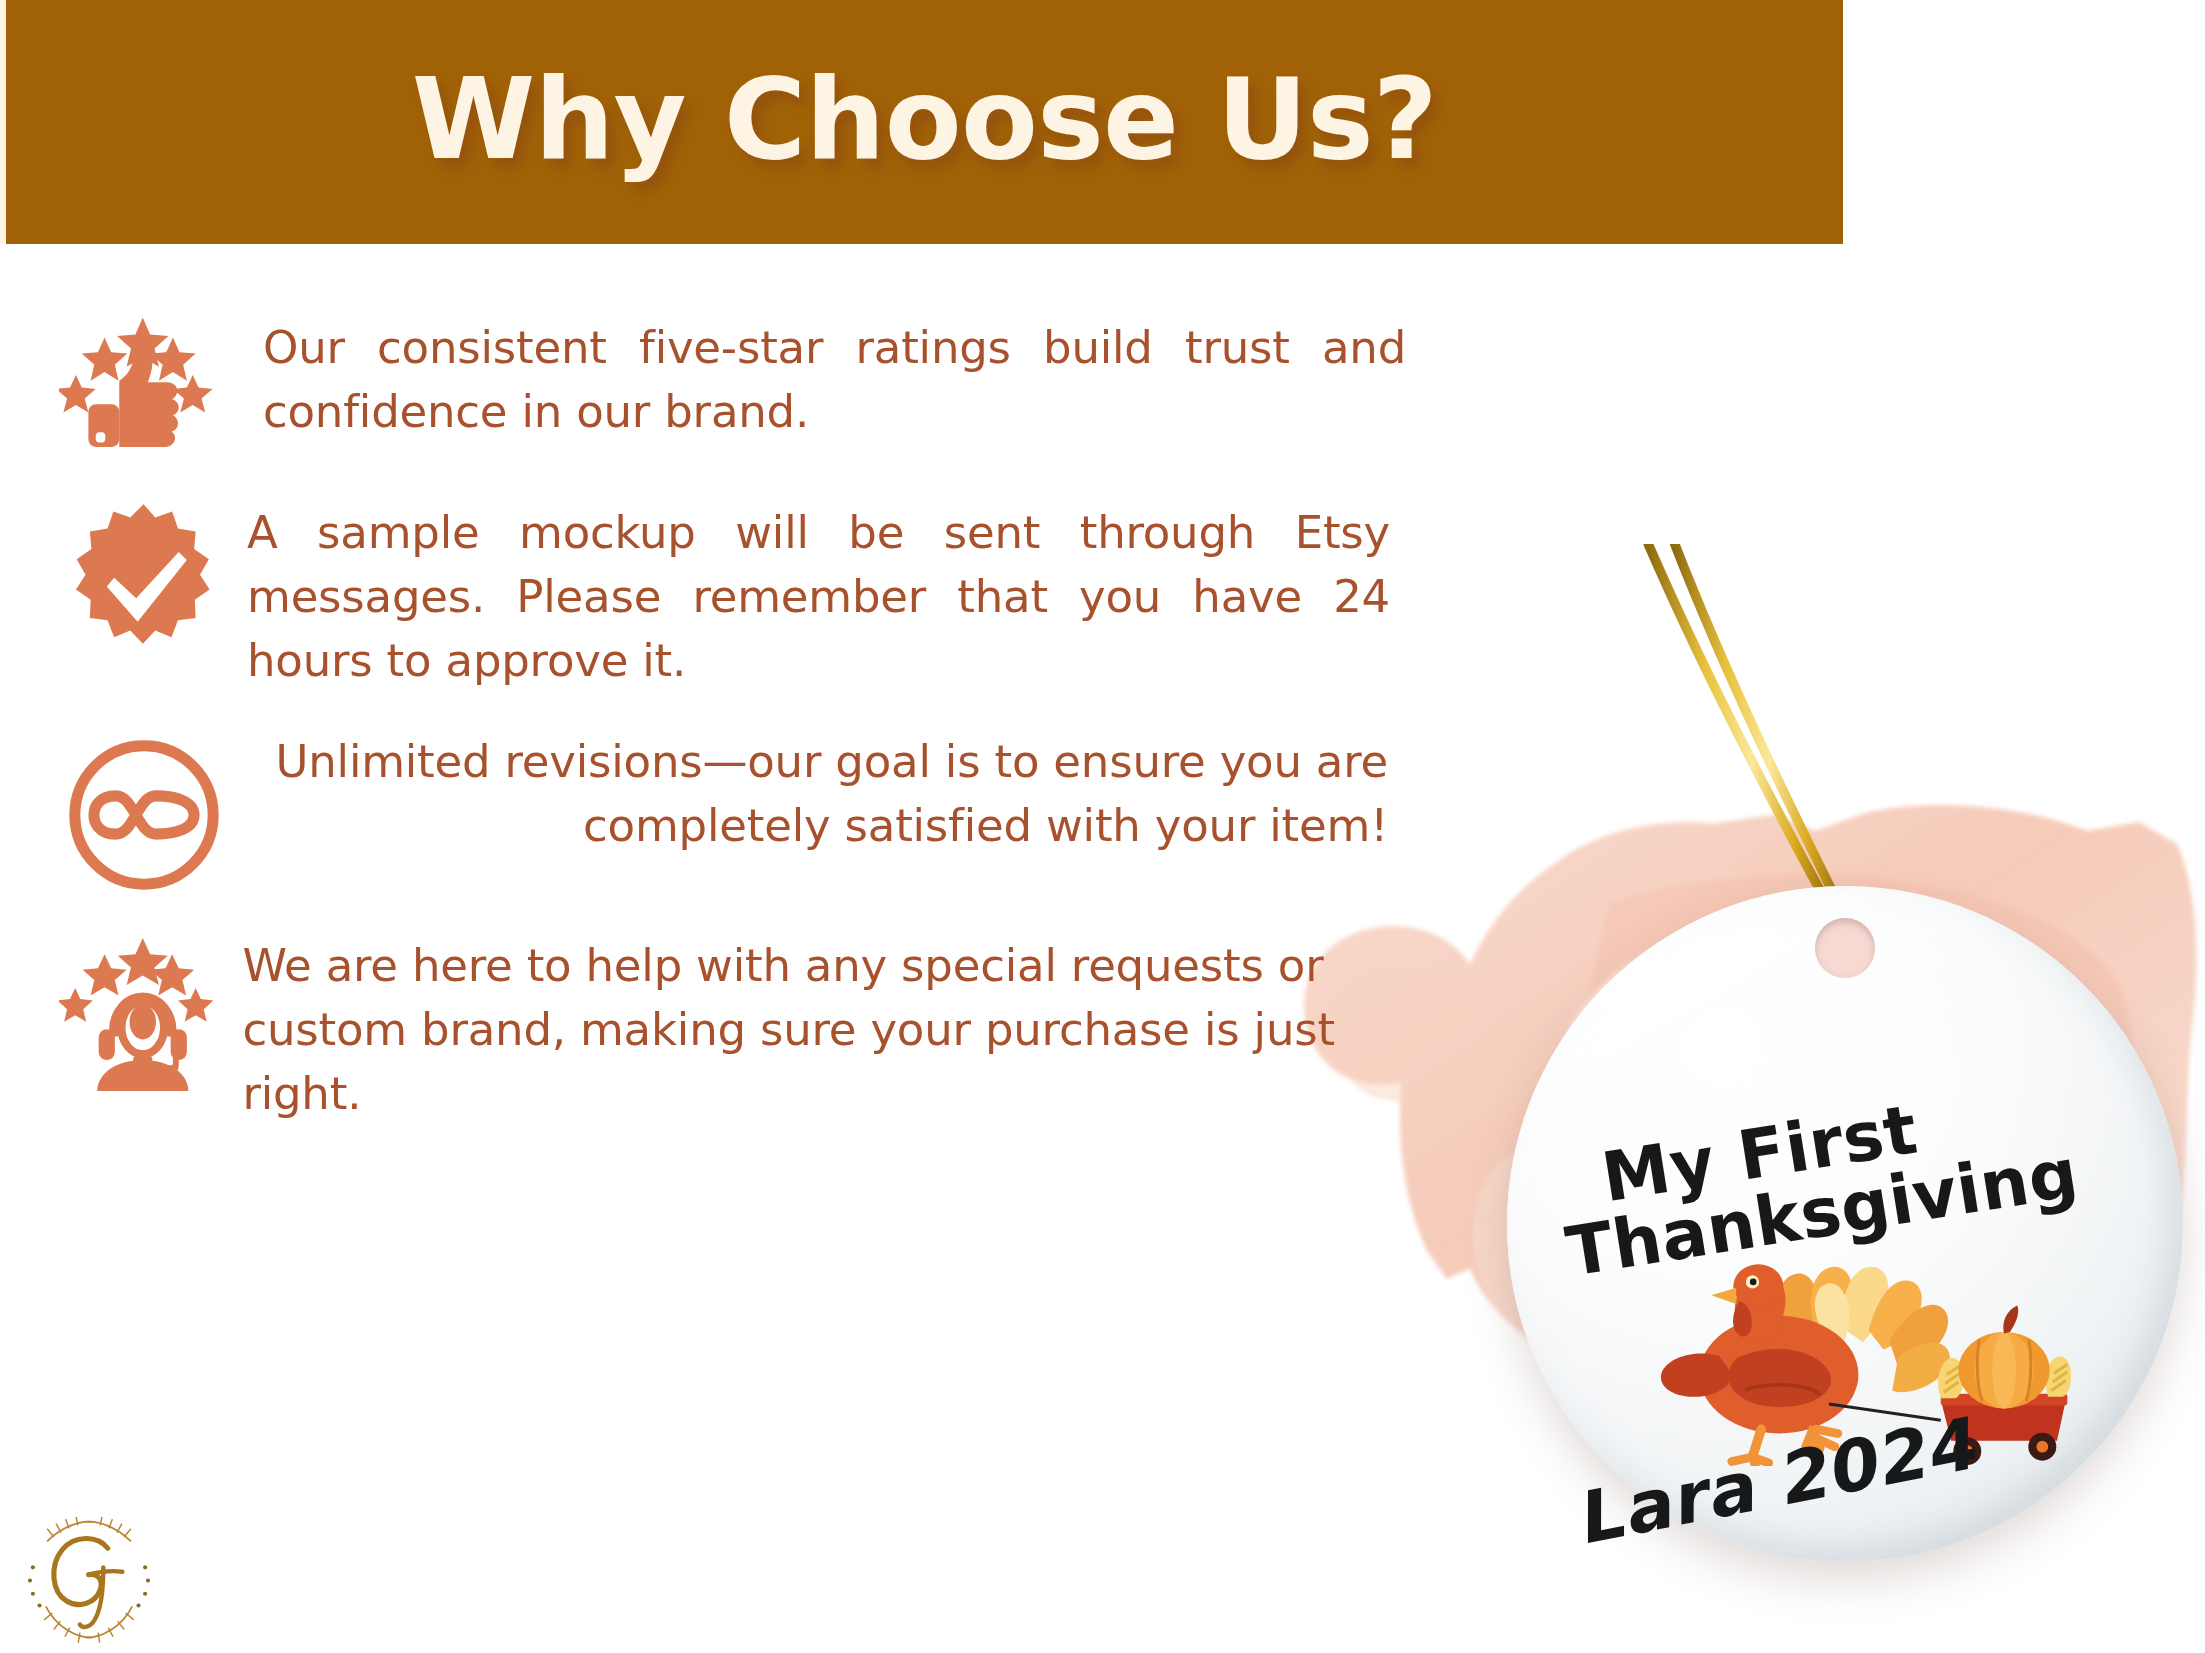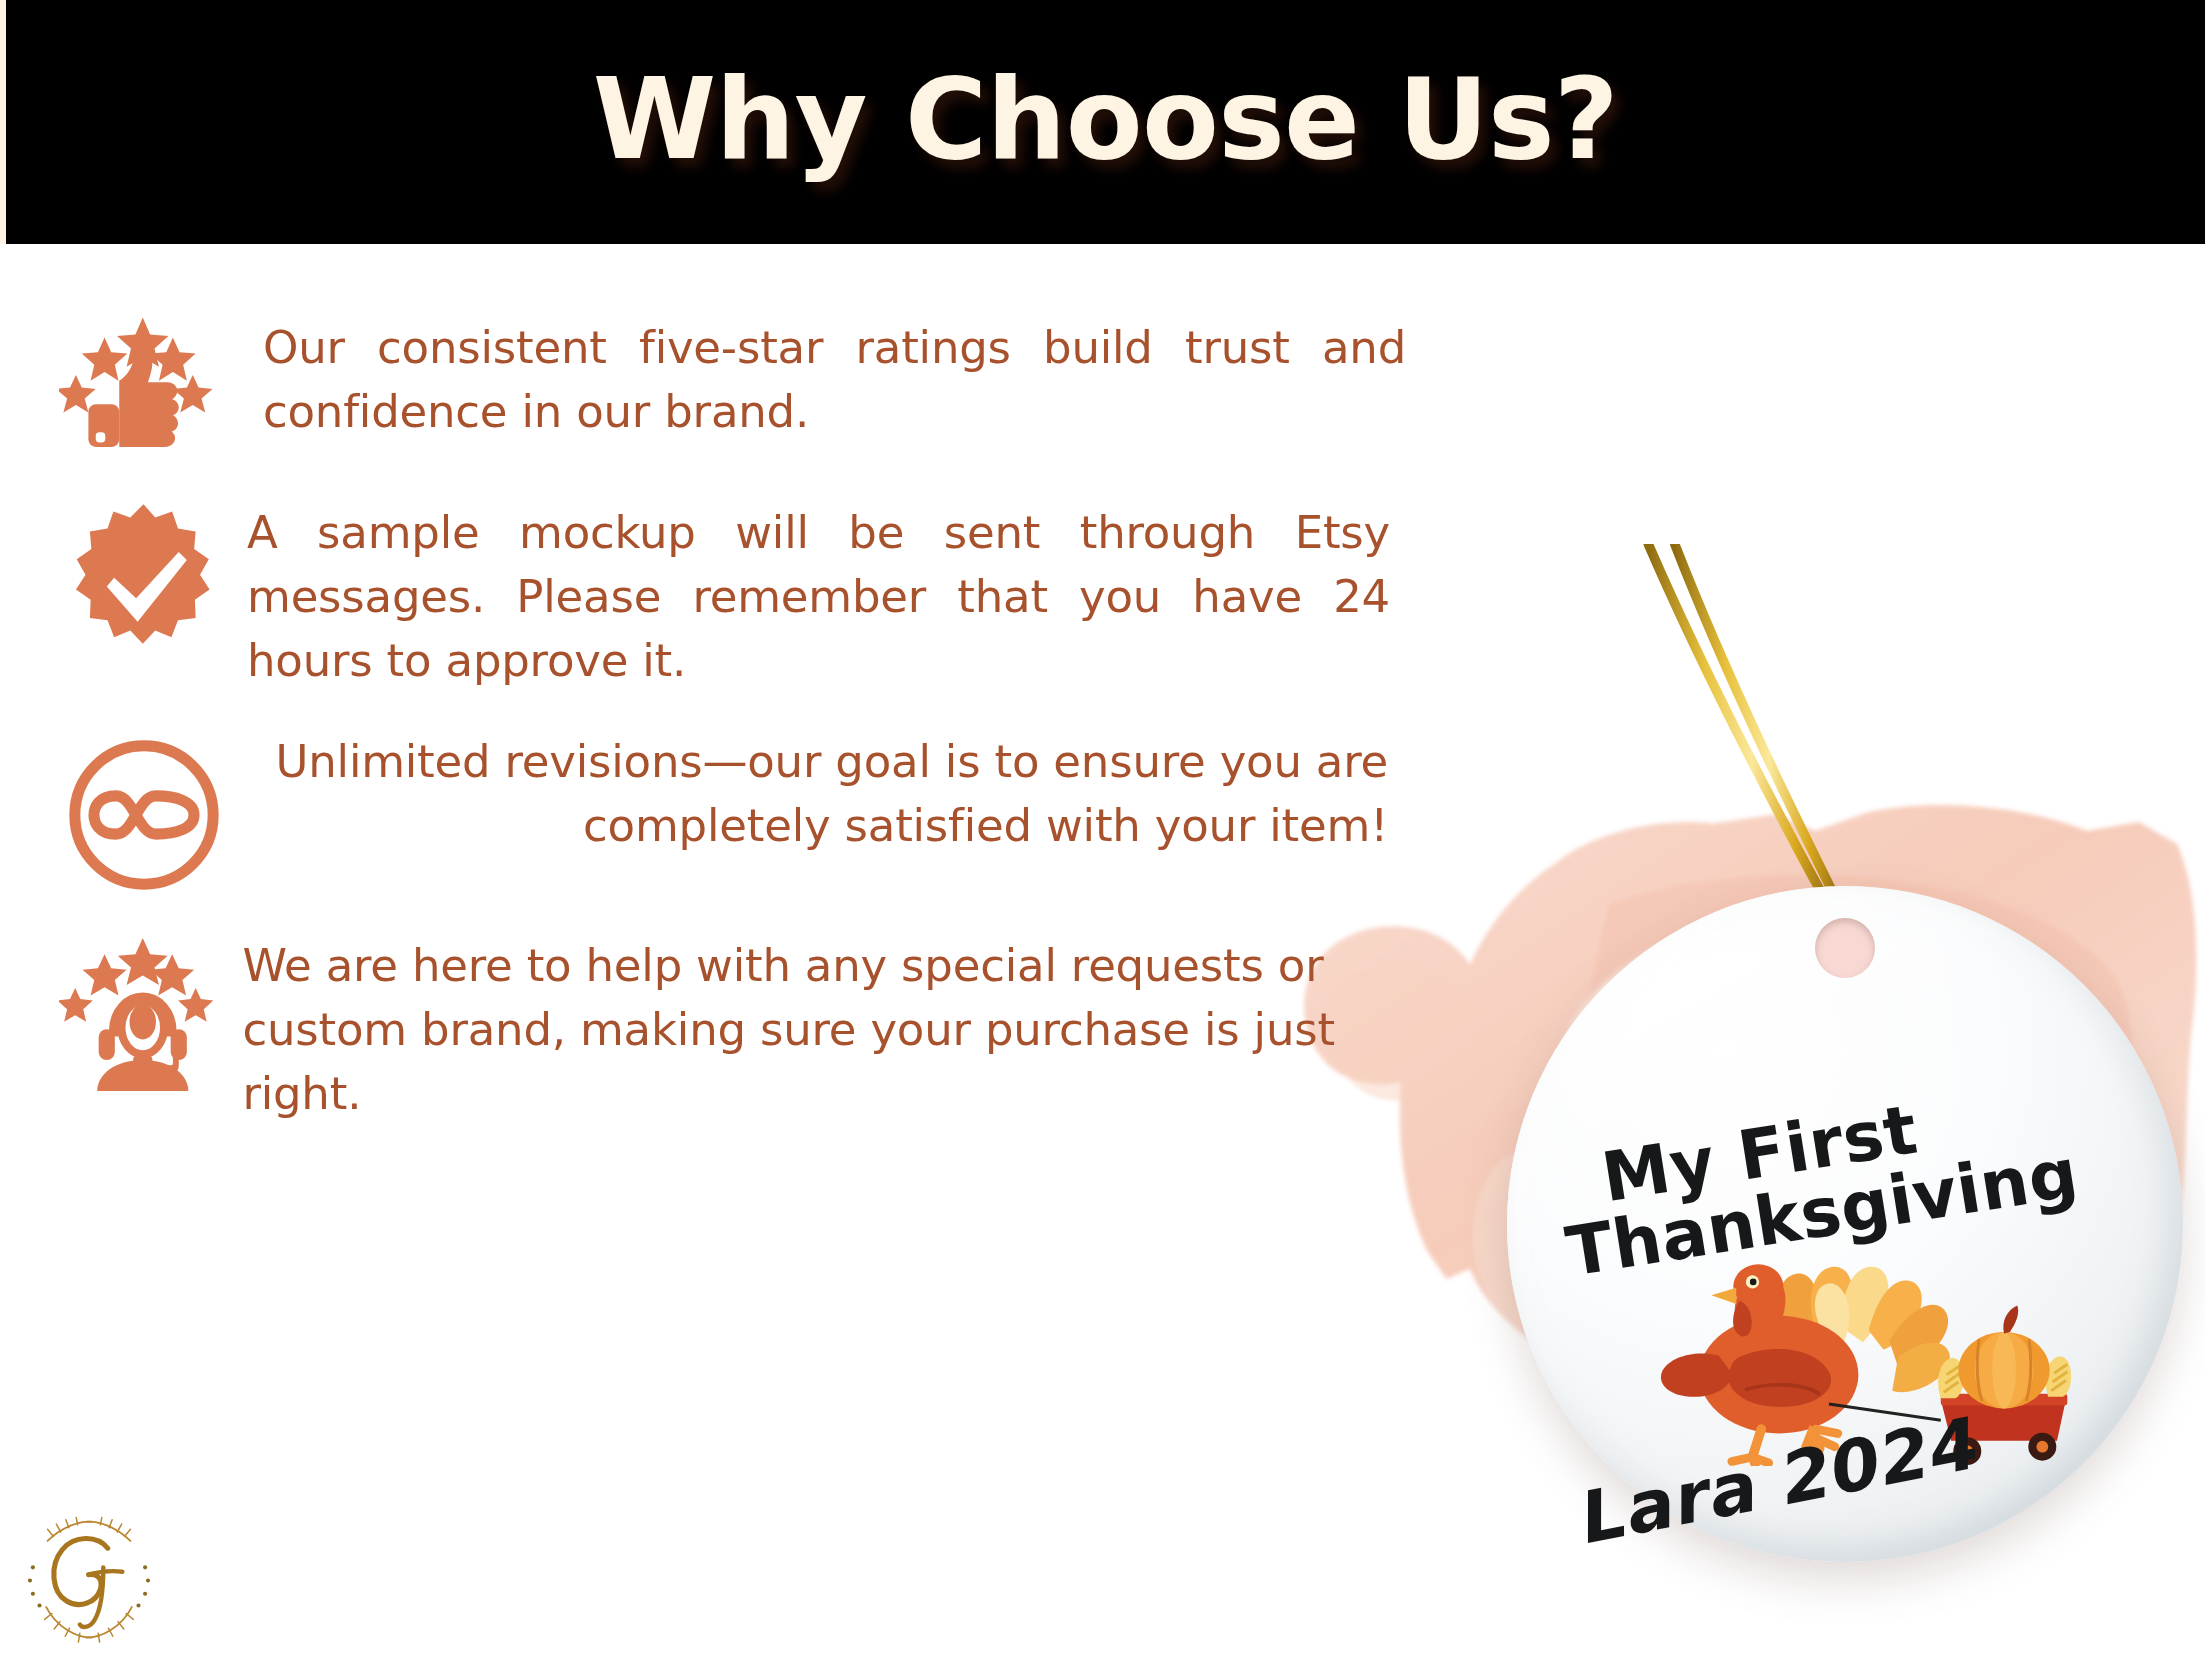--- a/index.html
+++ b/index.html
@@ -8,22 +8,22 @@
     background:#ffffff;
     font-family:"Liberation Sans", sans-serif;
     position:relative;
     overflow:hidden;
   }
 
   
   .header-band{
     position:absolute;
     left:5.9px; top:0;
-    width:2199px; height:244px;
-    background:#000000;
+    width:1837px; height:244px;
+    background:#a16207;
     display:flex; align-items:center; justify-content:center;
   }
   .header-title{
     font-family:"DejaVu Sans", sans-serif;
     font-weight:700;
     font-size:112px;
     letter-spacing:-0.7px;
     color:#fdf4e3;
     text-shadow:7.4px 8.8px 11.8px rgba(120,50,25,.30);
     white-space:nowrap;

